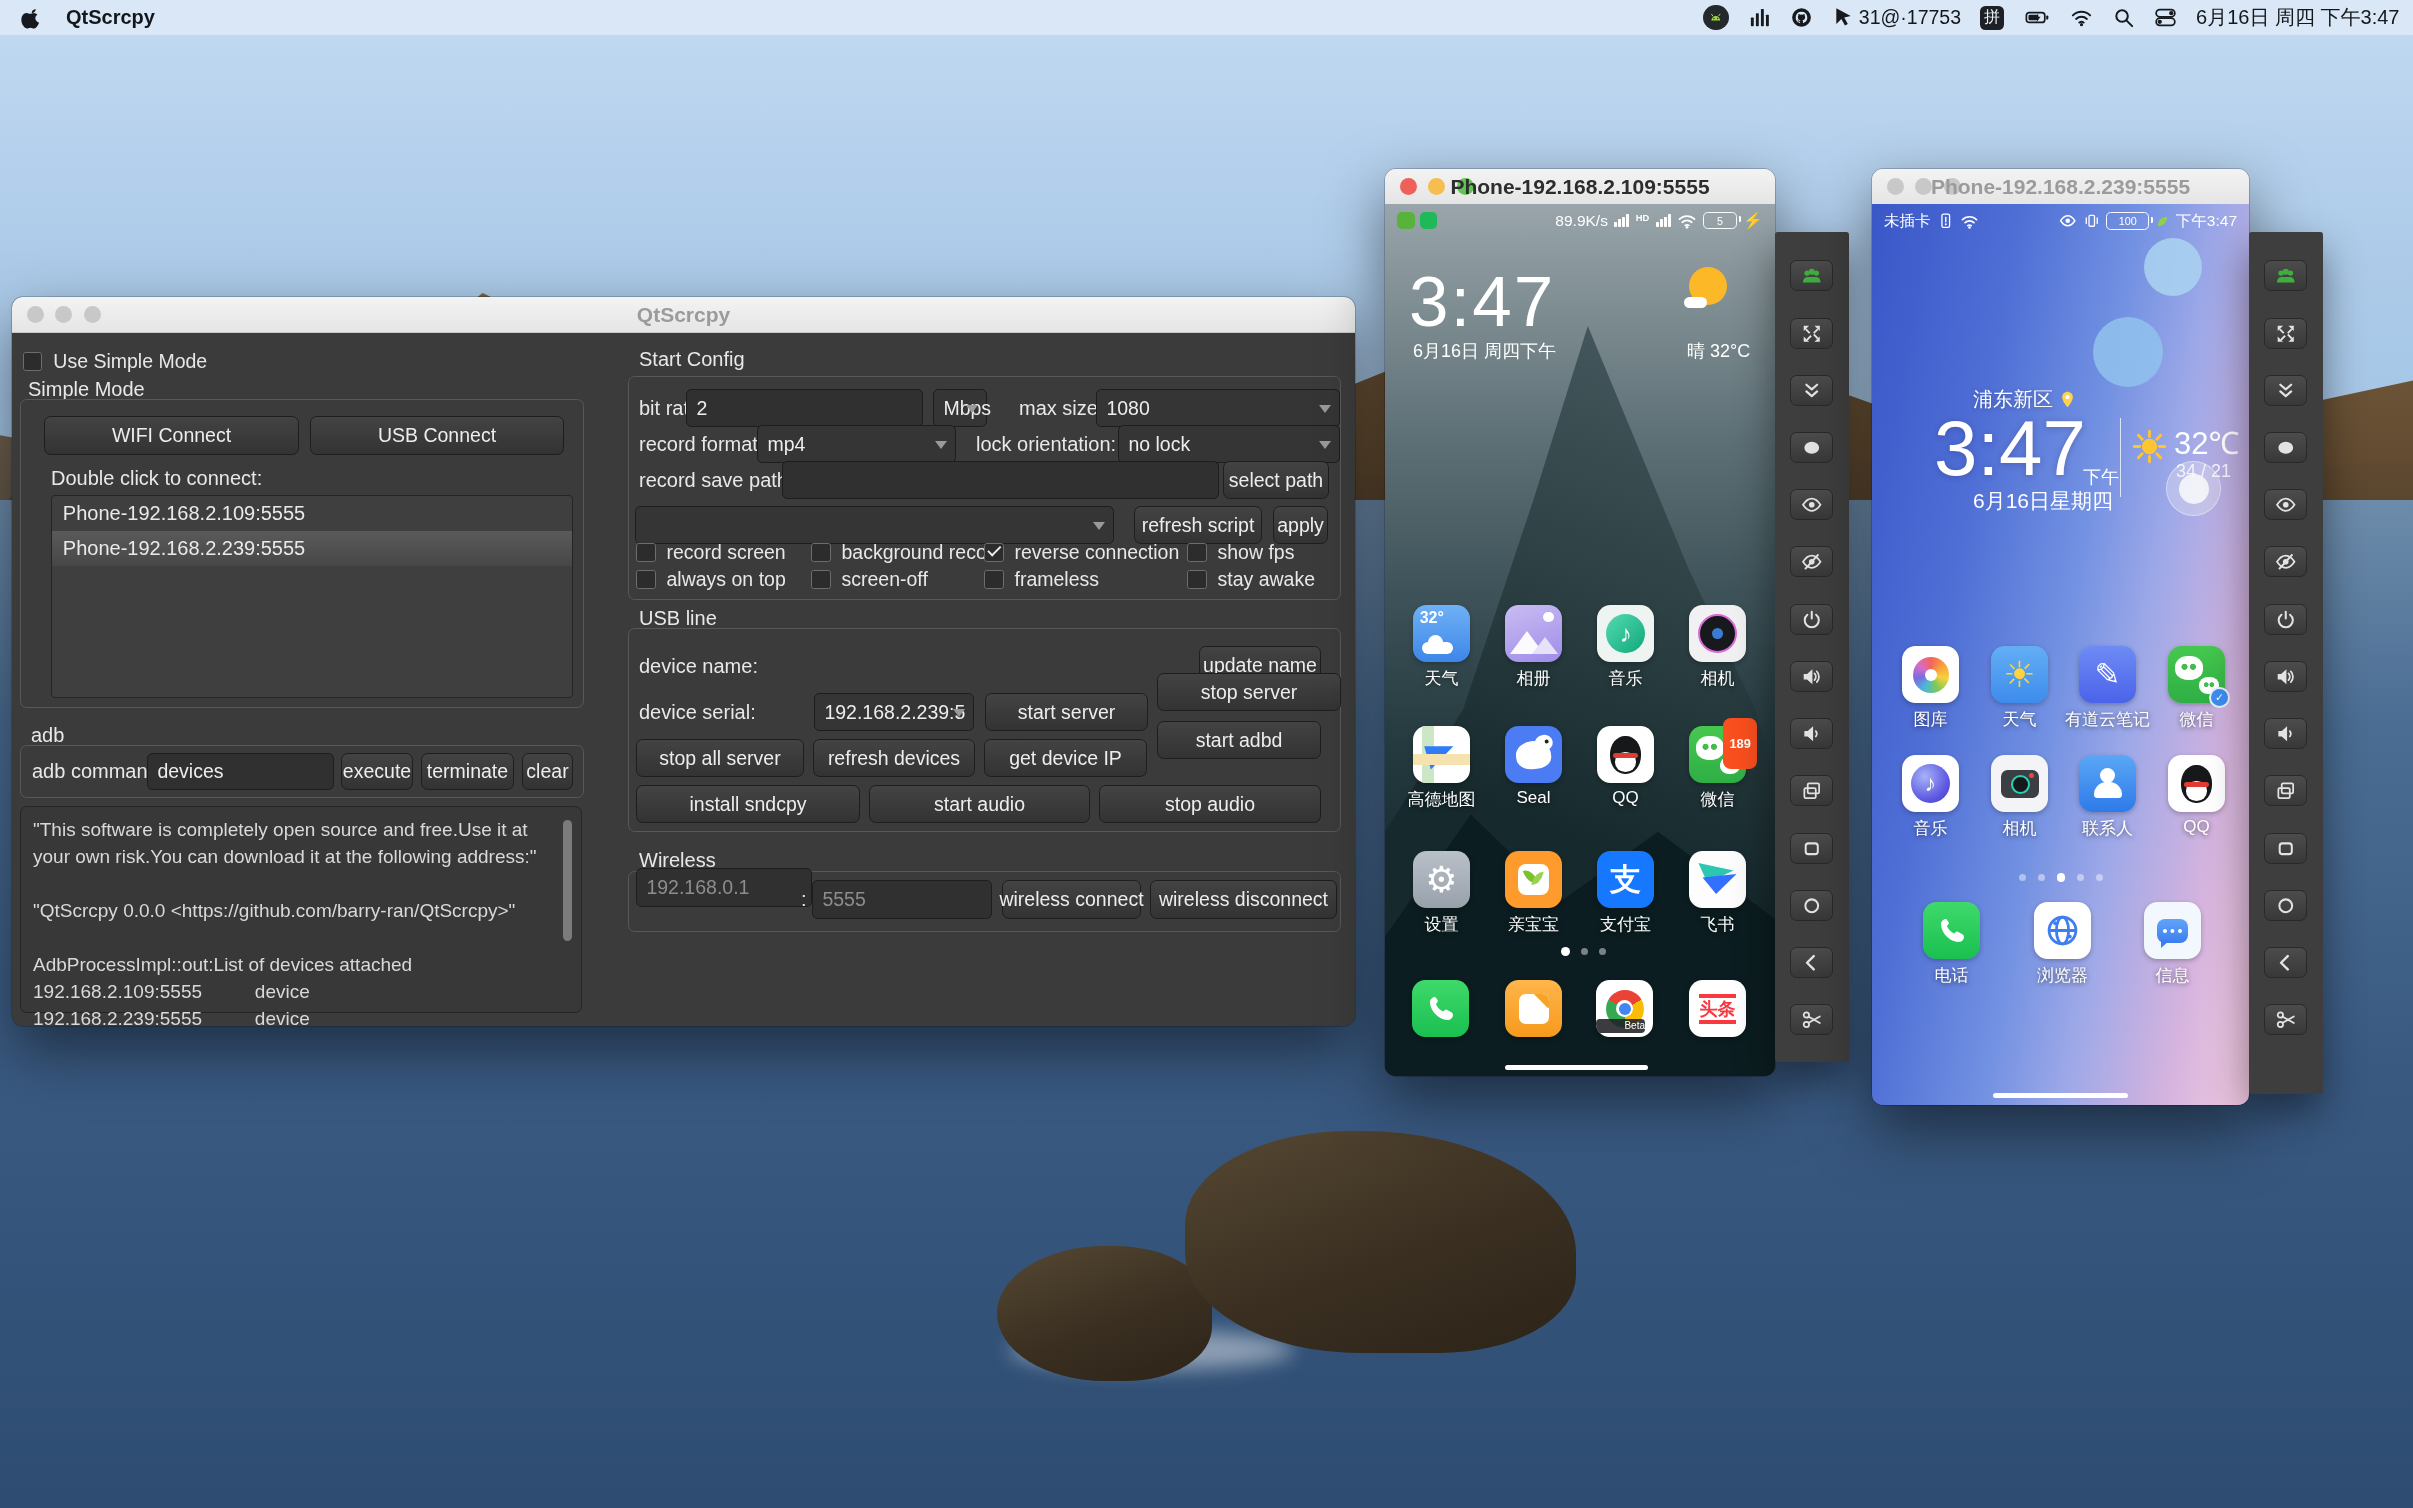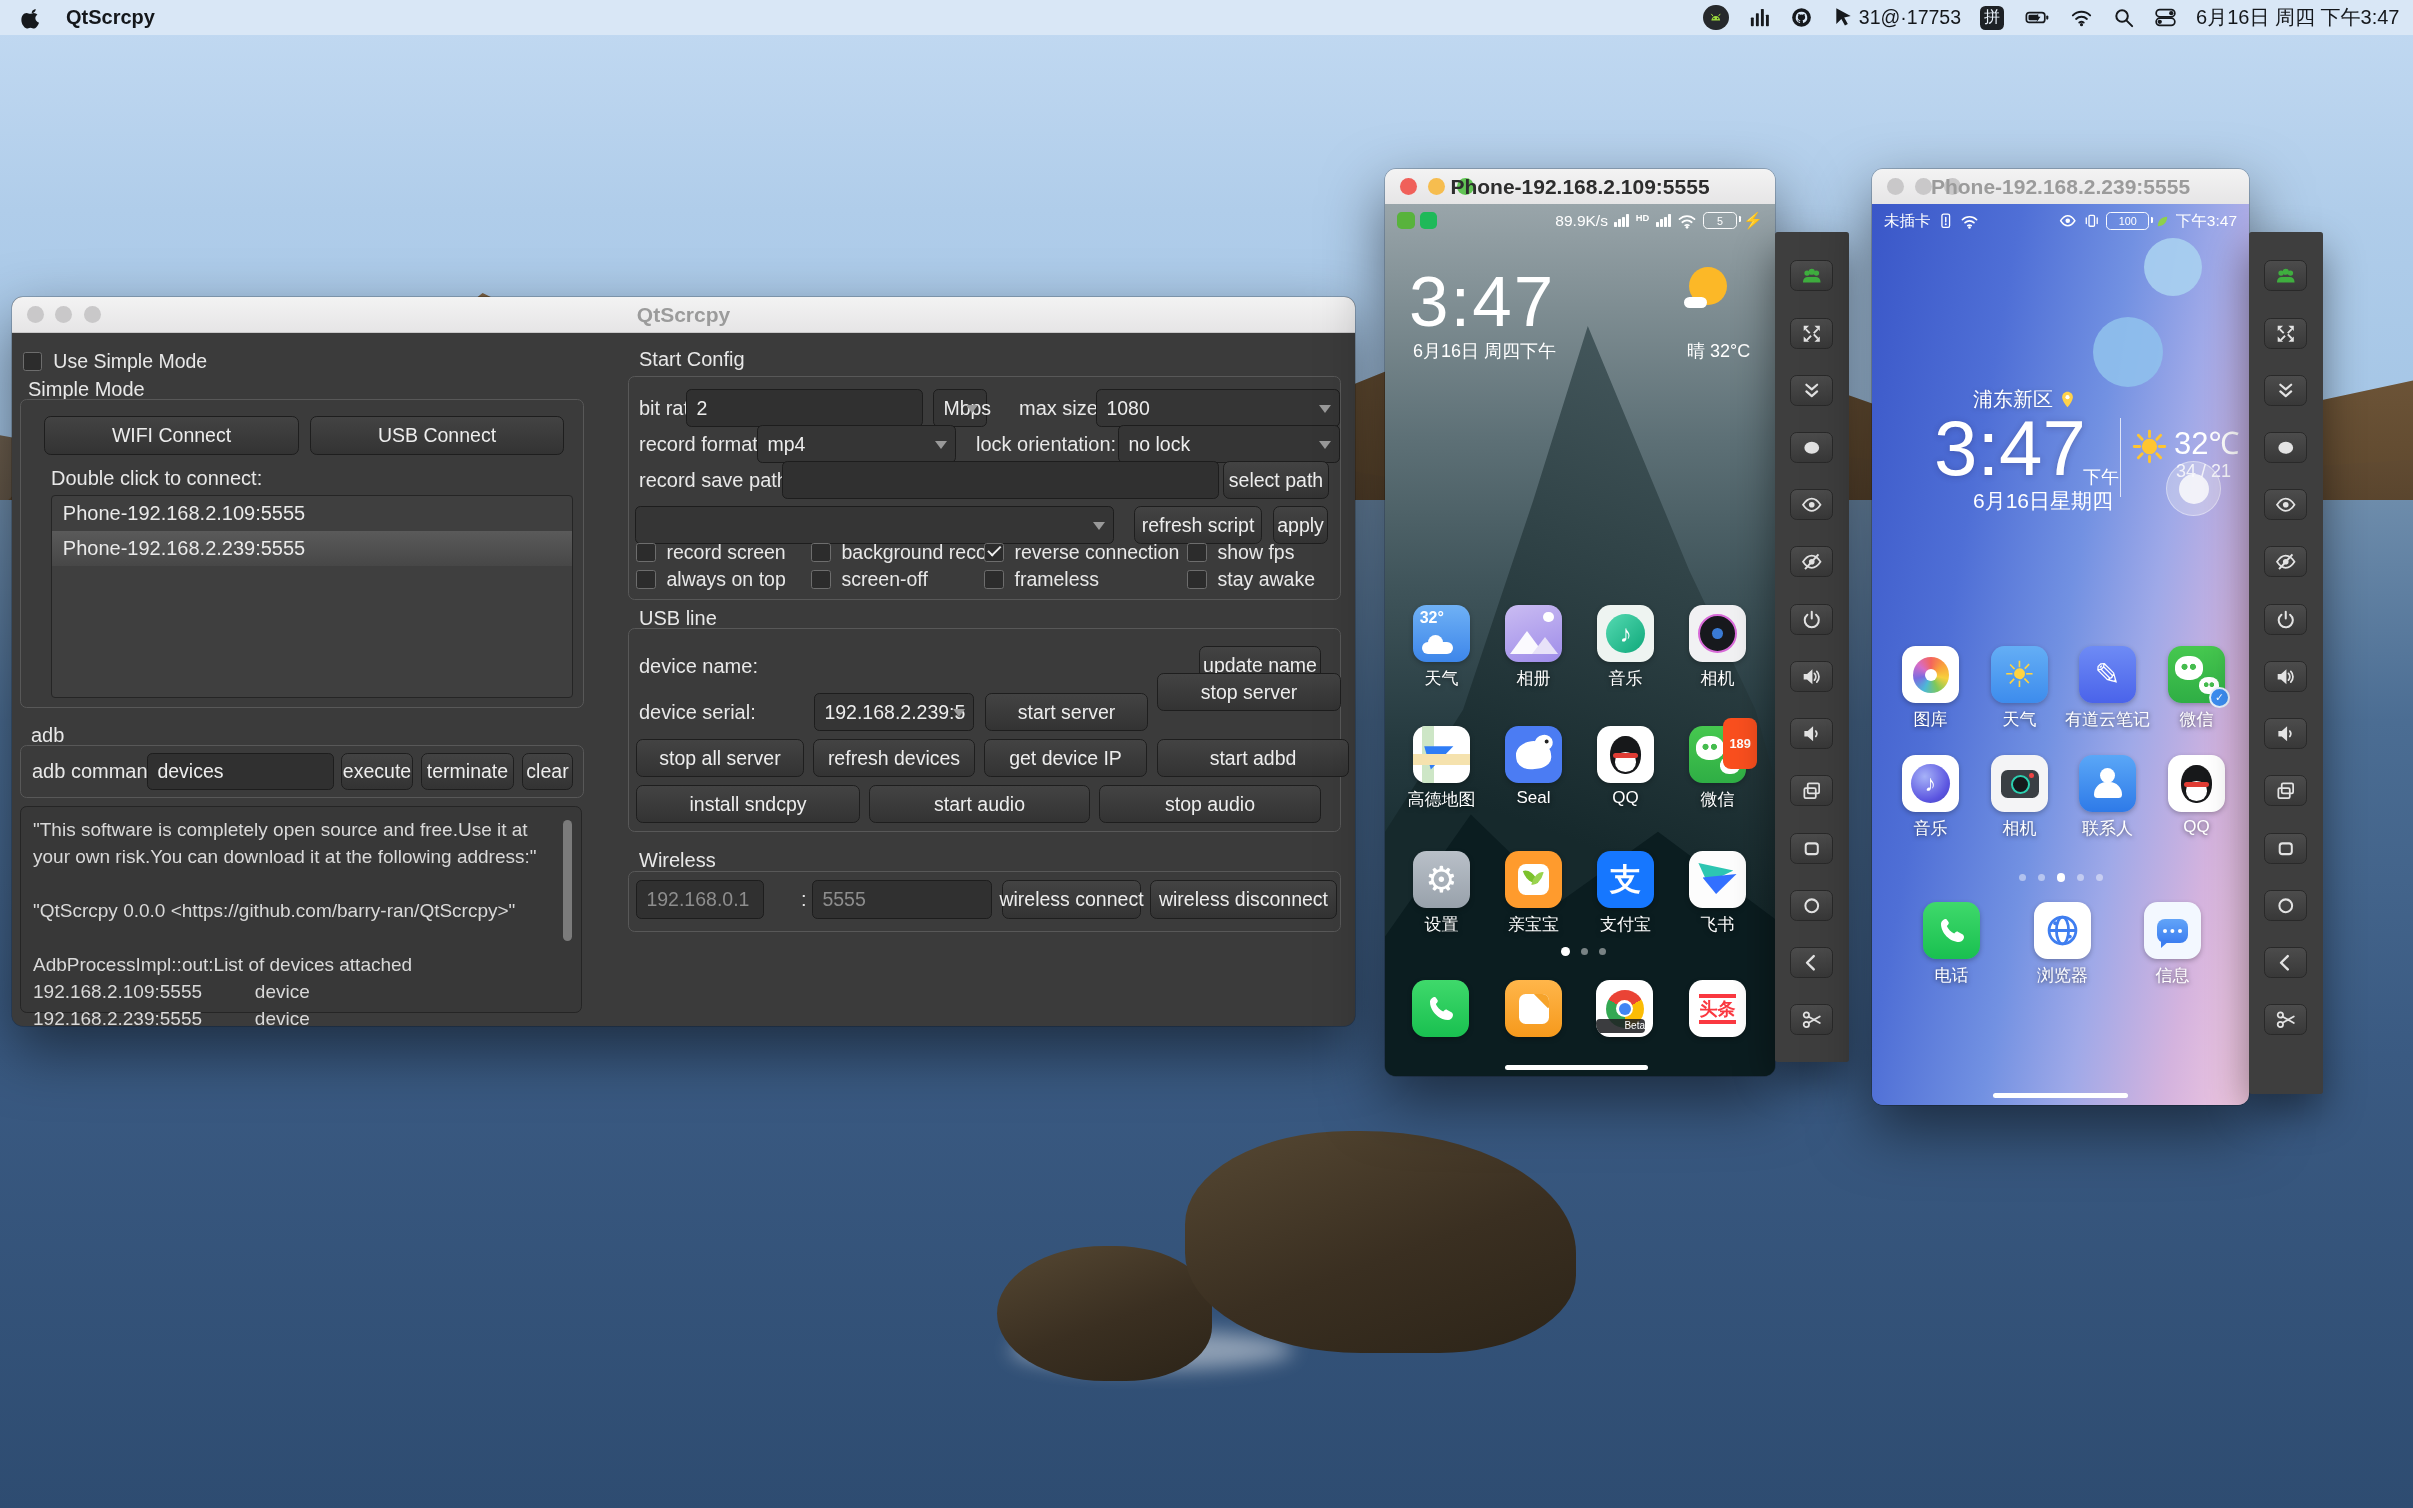--- a/index.html
+++ b/index.html
@@ -479,28 +479,28 @@
   <div class="qgroup" style="left:616px;top:331px;width:711px;height:202px"></div>
   <div class="qlbl" style="left:627px;top:358px">device name:</div>
   <div class="qbtn" style="left:1187px;top:349px;width:122px;height:38px">update name</div>
   <div class="qlbl" style="left:627px;top:404px">device serial:</div>
   <div class="qcombo" style="left:802px;top:396px;width:160px;height:38px">192.168.2.239:5</div>
   <div class="qbtn" style="left:973px;top:396px;width:163px;height:38px">start server</div>
   <div class="qbtn" style="left:1145px;top:376px;width:184px;height:38px">stop server</div>
   <div class="qbtn" style="left:624px;top:442px;width:168px;height:38px">stop all server</div>
   <div class="qbtn" style="left:801px;top:442px;width:162px;height:38px">refresh devices</div>
   <div class="qbtn" style="left:972px;top:442px;width:163px;height:38px">get device IP</div>
-  <div class="qbtn" style="left:1145px;top:442px;width:192px;height:38px">start adbd</div>
+  <div class="qbtn" style="left:1145px;top:424px;width:164px;height:38px">start adbd</div>
   <div class="qbtn" style="left:624px;top:488px;width:224px;height:38px">install sndcpy</div>
   <div class="qbtn" style="left:857px;top:488px;width:221px;height:38px">start audio</div>
   <div class="qbtn" style="left:1087px;top:488px;width:222px;height:38px">stop audio</div>
 
   <div class="qlbl" style="left:627px;top:552px">Wireless</div>
   <div class="qgroup" style="left:616px;top:574px;width:711px;height:59px"></div>
-  <div class="qin ph" style="left:624px;top:583px;width:128px;height:39px">192.168.0.1</div>
+  <div class="qin ph" style="left:624px;top:571px;width:176px;height:39px">192.168.0.1</div>
   <div class="qlbl" style="left:789px;top:591px">:</div>
   <div class="qin ph" style="left:800px;top:583px;width:180px;height:39px">5555</div>
   <div class="qbtn" style="left:990px;top:583px;width:139px;height:39px">wireless connect</div>
   <div class="qbtn" style="left:1138px;top:583px;width:187px;height:39px">wireless disconnect</div>
 </div>
 
 <div class="win" style="left:1385px;top:169px;width:390px;height:907px">
   <div class="tbar">
     <div class="lights">
       <span class="lt red"></span>

